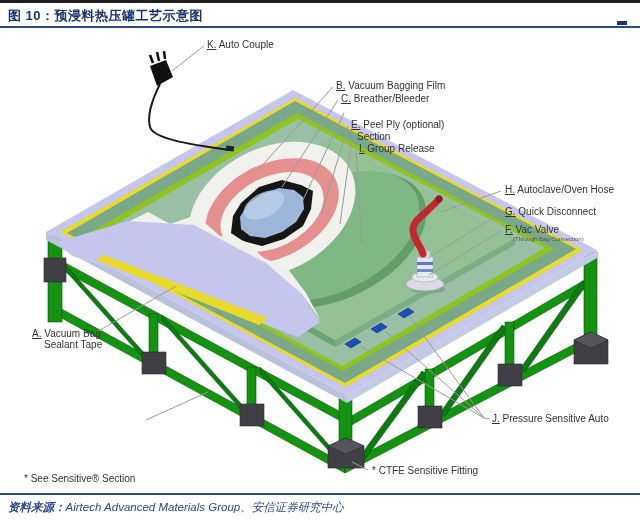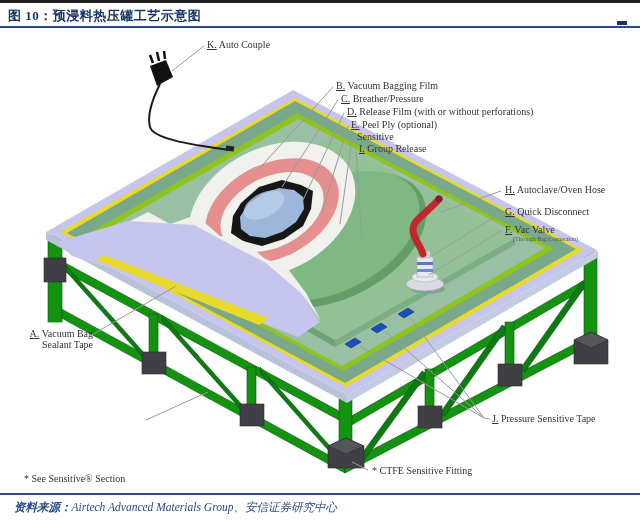--- a/index.html
+++ b/index.html
@@ -1,28 +1,28 @@
 <!DOCTYPE html>
 <html style="--navy: #17356b; --rule-blue: #2a4a8c; --topbar-dark: #1f1f1f; --frame-green: #13930f; --frame-dark: #07550a; --brace-green: #0e7a12; --block-gray: #3f3f45; --plate-edge: #c3cce2; --bag-lavender: #c6c5ee; --sealant-yellow: #e8da2b; --film-green: #79a98a; --ring-green: #8fc31f; --interior-green: #99c0a5; --tool-green: #93c195; --dome-green: #7eb983; --dome-shade: #639e68; --film-white: #f1f1ee; --breather-pink: #e5908f; --release-black: #161616; --laminate-blue: #9cb7da; --hose-red: #c1272d; --tape-blue: #1d4fba; --leader-gray: #9a9a9a;"><head>
 <meta charset="utf-8">
 <style>
   html,body{margin:0;padding:0;background:#fff;}
   #stage{position:relative;width:640px;height:528px;background:#fff;overflow:hidden;
-         font-family:Liberation Serif, serif;text-align:right;}
+         font-family:Liberation Sans, sans-serif;}
   .topbar{position:absolute;left:0;top:0;width:640px;height:3px;}
   .title{position:absolute;left:8px;top:7px;font-size:13px;font-weight:bold;letter-spacing:.5px;}
   .titlerule{position:absolute;left:0;top:26px;width:640px;height:2px;}
   .titletick{position:absolute;left:617px;top:21px;width:10px;height:4px;}
   svg.art{position:absolute;left:0;top:0;}
   .lbl{position:absolute;font-size:10px;line-height:11px;color:#333;white-space:nowrap;}
   .lbl .u{text-decoration:underline;}
-  .lbl .ind{margin-left:20px;}
+  .lbl .ind{margin-left:12px;}
   .sub{position:absolute;font-size:6px;color:#555;white-space:nowrap;}
   .footrule{position:absolute;left:0;top:493px;width:640px;height:2px;}
-  .source{position:absolute;left:8px;top:500px;font-size:11.5px;font-style:italic;white-space:nowrap;margin-left:6px;}
+  .source{position:absolute;left:8px;top:500px;font-size:11.5px;font-style:italic;white-space:nowrap;}
   .source .slabel{font-weight:bold;}
   .watermark{position:absolute;right:4px;top:494px;font-size:17px;font-weight:bold;letter-spacing:1px;
              color:#fbfbfb;-webkit-text-stroke:1.1px #4d4d4d;
              text-shadow:0 0 1px #555, 0 0 1px #555;}
 </style>
 </head>
 <body>
 
 <div id="stage">
 
@@ -143,35 +143,34 @@
       <line x1="368" y1="470" x2="352" y2="462"></line>
       <line x1="360" y1="346" x2="484" y2="418"></line>
       <line x1="385" y1="331" x2="484" y2="418"></line>
       <line x1="410" y1="317" x2="484" y2="418"></line>
       <line x1="484" y1="418" x2="490" y2="419"></line>
     </g>
   </svg>
 
   <div class="lbl" style="left:207px;top:39px"><span class="u">K.</span> <span>Auto Couple</span></div>
   <div class="lbl" style="left:336px;top:80px"><span class="u">B.</span> <span>Vacuum Bagging Film</span></div>
-  <div class="lbl" style="left:341px;top:93px"><span class="u">C.</span> <span>Breather/Pressure</span></div>
-  <div class="lbl" style="left:347px;top:106px"><span class="u">D.</span> <span>Release Film (with or without perforations)</span></div>
+  <div class="lbl" style="left:341px;top:93px"><span class="u">C.</span> <span>Breather/Bleeder</span></div>
   <div class="lbl" style="left:351px;top:119px"><span class="u">E.</span> <span>Peel Ply (optional)</span></div>
-  <div class="lbl" style="left:357px;top:131px"><span>Sensitive</span></div>
+  <div class="lbl" style="left:357px;top:131px"><span>Section</span></div>
   <div class="lbl" style="left:359px;top:143px"><span class="u">I.</span> <span>Group Release</span></div>
   <div class="lbl" style="left:505px;top:184px"><span class="u">H.</span> <span>Autoclave/Oven Hose</span></div>
   <div class="lbl" style="left:505px;top:206px"><span class="u">G.</span> <span>Quick Disconnect</span></div>
   <div class="lbl" style="left:505px;top:224px"><span class="u">F.</span> <span>Vac Valve</span></div>
   <div class="sub" style="left:513px;top:236px">(Through Bag Connection)</div>
-  <div class="lbl" style="left:22px;top:328px">
+  <div class="lbl" style="left:32px;top:328px">
     <span class="u">A.</span> <span>Vacuum Bag</span><br>
     <span class="ind">Sealant Tape</span>
   </div>
   <div class="lbl" style="left:24px;top:473px">* See Sensitive® Section</div>
   <div class="lbl" style="left:372px;top:465px">* CTFE Sensitive Fitting</div>
-  <div class="lbl" style="left:492px;top:413px"><span class="u">J.</span> <span>Pressure Sensitive Tape</span></div>
+  <div class="lbl" style="left:492px;top:413px"><span class="u">J.</span> <span>Pressure Sensitive Auto</span></div>
 
   <div class="footrule" style="background:var(--rule-blue,#2a4a8c)"></div>
   <div class="source" style="color:var(--rule-blue,#2a4a8c)">
     <span class="slabel">资料来源：</span><span>Airtech Advanced Materials Group、安信证券研究中心</span>
   </div>
 
 </div>
 
 </body></html>

